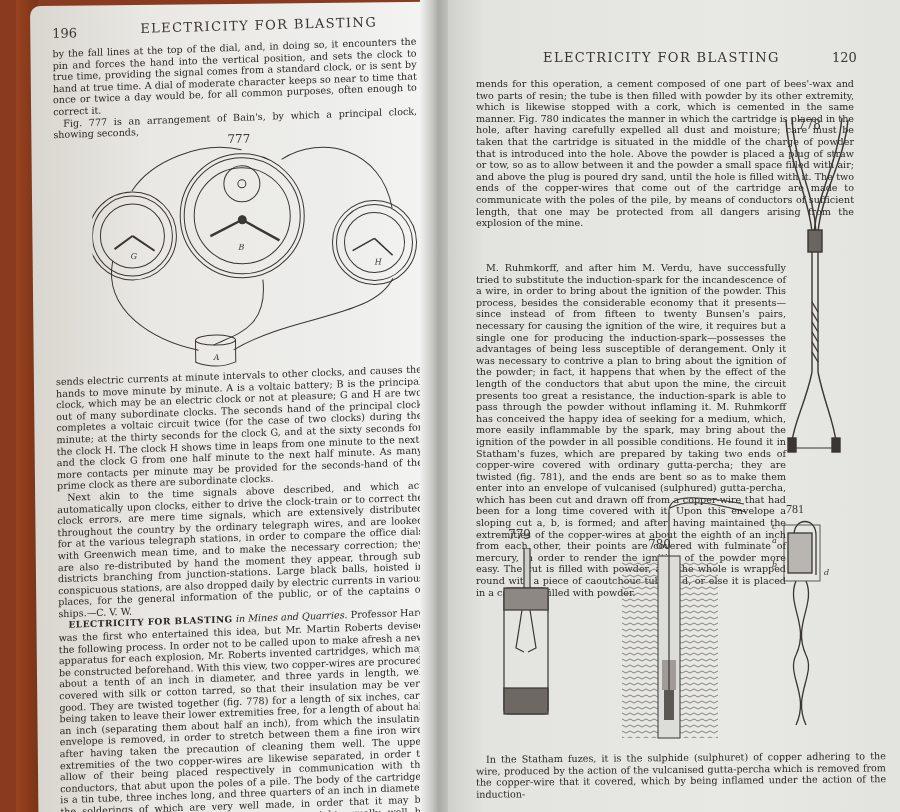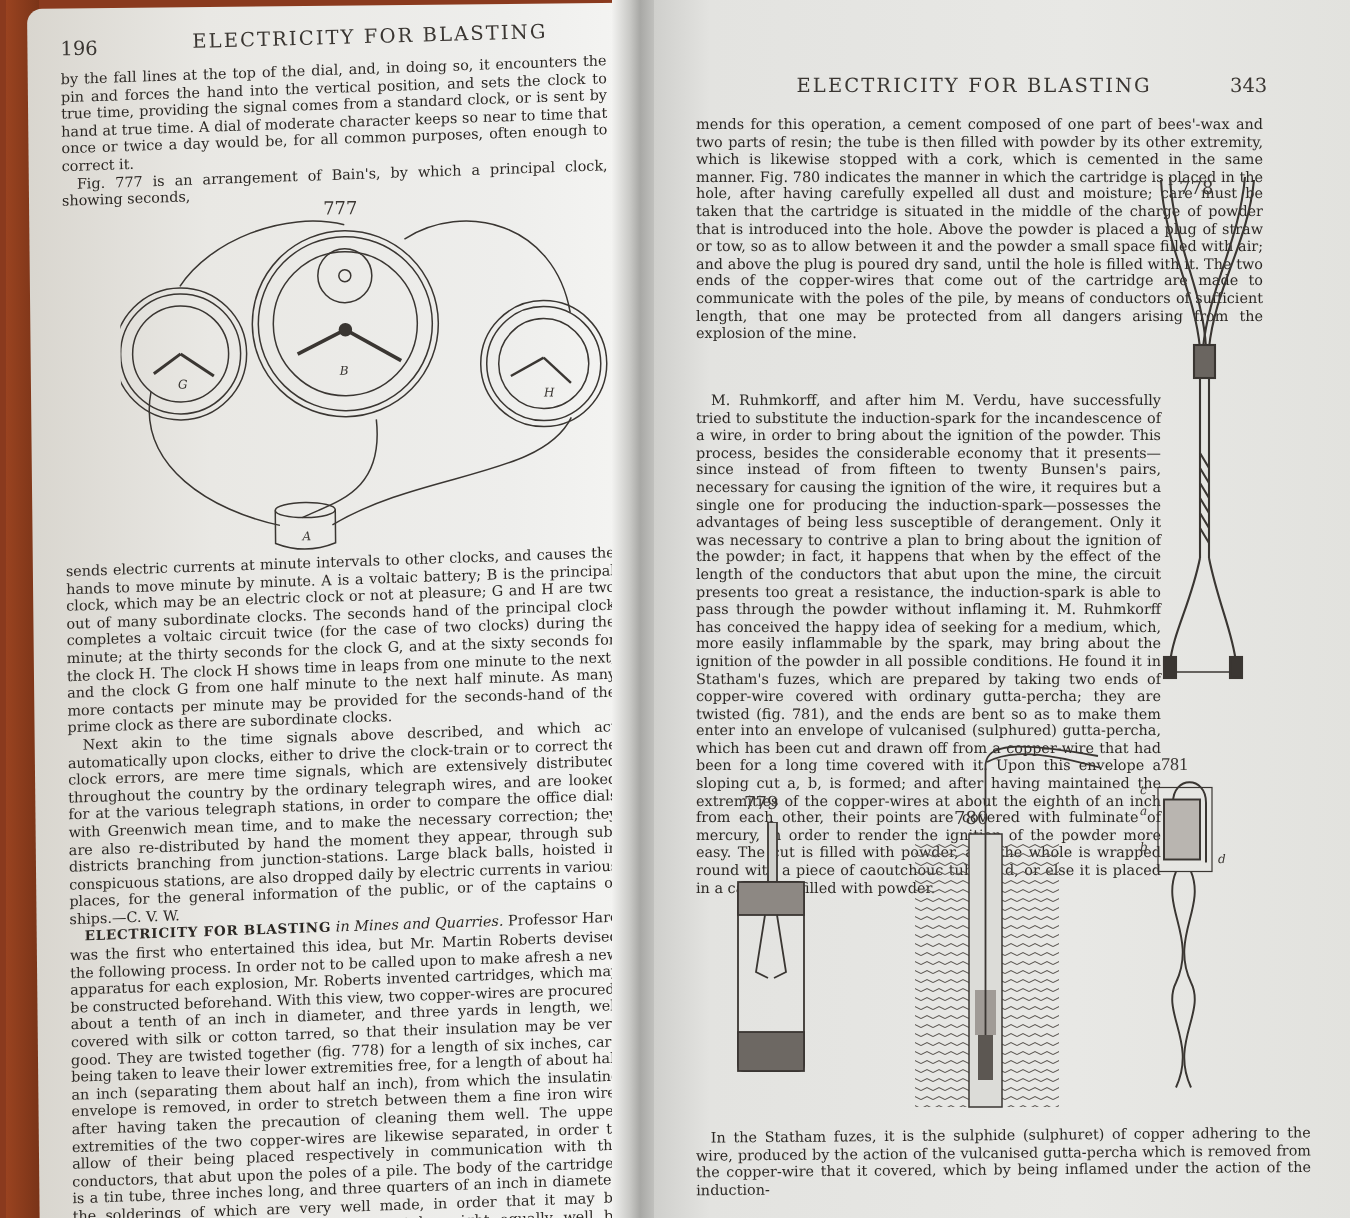--- a/index.html
+++ b/index.html
@@ -1,17 +1,17 @@
 <!DOCTYPE html>
 <html><head>
 <meta charset="utf-8">
 <style>
   html,body{margin:0;padding:0;}
   body{width:900px;height:812px;overflow:hidden;background:#8a3a1e;position:relative;font-family:"DejaVu Serif","Liberation Serif",serif;}
-  .spread{position:absolute;left:4px;top:0;width:748px;height:812px;}
+  .spread{position:absolute;left:16px;top:0;width:748px;height:812px;}
   .cover-left{position:absolute;left:0;top:0;width:22px;height:812px;background:linear-gradient(90deg,#9a4320,#7a3418);}
   .page{position:absolute;top:0;height:812px;box-sizing:border-box;color:#2a2622;}
   .page-left{left:14px;width:398px;top:6px;background:linear-gradient(90deg,#d9d6cf 0%,#e9e8e4 30%,#eeeeec 80%,#f4f4f2 100%);border-radius:10px 0 0 0;transform:rotate(-0.6deg);transform-origin:top left;}
   .gutter{position:absolute;left:404px;top:0;width:34px;height:812px;background:linear-gradient(90deg,#f2f2f0 0%,#c9c9c6 35%,#a8a8a5 55%,#d0d0cd 100%);}
   .page-right{left:432px;width:468px;top:0;background:linear-gradient(90deg,#cfcfcc 0%,#e3e3e0 8%,#e8e8e5 60%,#e2e2de 100%);}
   .running-head{position:absolute;font-size:13px;letter-spacing:1.4px;color:#3a3632;}
   .page-num{position:absolute;font-size:13px;color:#3a3632;}
   .body-text{position:absolute;font-size:9.6px;line-height:11.6px;text-align:justify;color:#2b2723;}
   .body-text p{margin:0;text-indent:10px;}
   .body-text p.noindent{text-indent:0;}
@@ -86,21 +86,21 @@
         <i>in Mines and Quarries.</i>
         <span>Professor Hare was the first who entertained this idea, but Mr. Martin Roberts devised the following process. In order not to be called upon to make afresh a new apparatus for each explosion, Mr. Roberts invented cartridges, which may be constructed beforehand. With this view, two copper-wires are procured, about a tenth of an inch in diameter, and three yards in length, well covered with silk or cotton tarred, so that their insulation may be very good. They are twisted together (fig. 778) for a length of six inches, care being taken to leave their lower extremities free, for a length of about half an inch (separating them about half an inch), from which the insulating envelope is removed, in order to stretch between them a fine iron wire, after having taken the precaution of cleaning them well. The upper extremities of the two copper-wires are likewise separated, in order to allow of their being placed respectively in communication with the conductors, that abut upon the poles of a pile. The body of the cartridges is a tin tube, three inches long, and three quarters of an inch in diameter, the solderings of which are very well made, in order that it may be perfectly impermeable to water. A glass tube might equally well be employed, were it not for its fragility, which has caused a tin tube to be preferred. The system of copper-wires is introduced into the tube, fixing them by means of a stem that traverses it at such a height that the fine iron wire is situated in the middle of the tin tube, so arranged that the ends of the copper-wires do not anywhere touch the sides of the tube (fig. 779). The cork is firmly fixed at the upper extremity of the tube with a good cement. Mr. Roberts recom-</span>
       </p>
     </div>
   </div>
 
   <div class="gutter"></div>
 
   <div class="page page-right">
     <div class="running-head" style="left:95px;top:50px;">ELECTRICITY FOR BLASTING</div>
-    <div class="page-num" style="left:384px;top:50px;">343</div>
+    <div class="page-num" style="left:384px;top:50px;">120</div>
 
     <div class="body-text" style="left:28px;top:78px;width:378px;">
       <p class="noindent" style="width:378px;">
         <span>mends for this operation, a cement composed of one part of bees'-wax and two parts of resin; the tube is then filled with powder by its other extremity, which is likewise stopped with a cork, which is cemented in the same manner. Fig. 780 indicates the manner in which the cartridge is placed in the hole, after having carefully expelled all dust and moisture; care must be taken that the cartridge is situated in the middle of the charge of powder that is introduced into the hole. Above the powder is placed a plug of straw or tow, so as to allow between it and the powder a small space filled with air; and above the plug is poured dry sand, until the hole is filled with it. The two ends of the copper-wires that come out of the cartridge are made to communicate with the poles of the pile, by means of conductors of sufficient length, that one may be protected from all dangers arising from the explosion of the mine.</span>
       </p>
     </div>
 
     <div class="fig-label" style="left:350px;top:118px;">778</div>
     <svg class="fig" style="left:330px;top:112px;" width="80" height="350" viewBox="0 0 80 350">
       <g fill="none" stroke="#3a3632" stroke-width="1.4">

